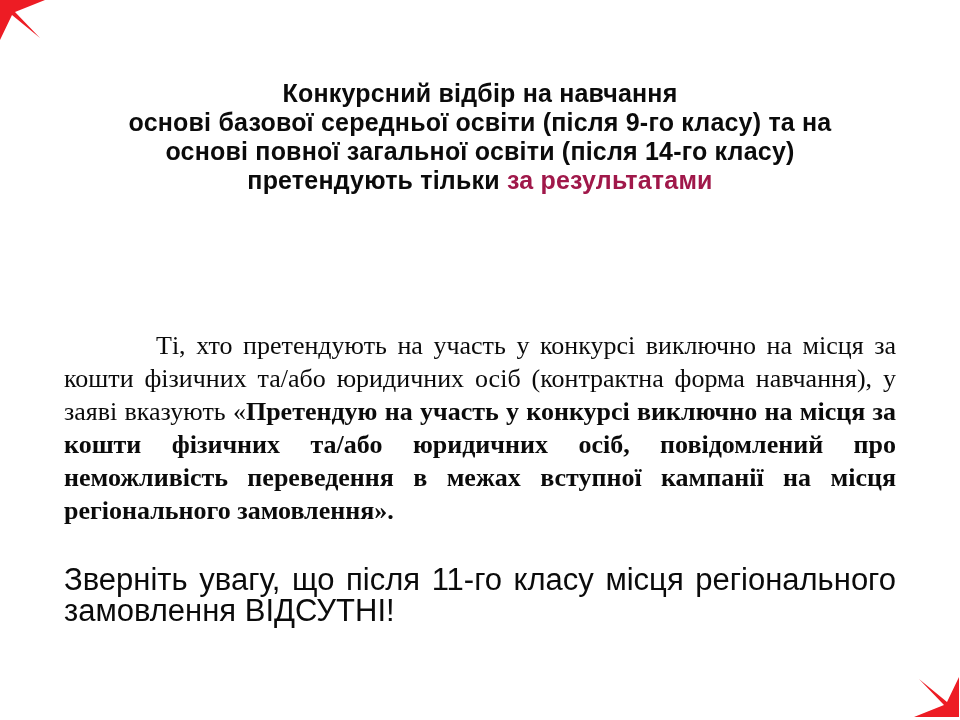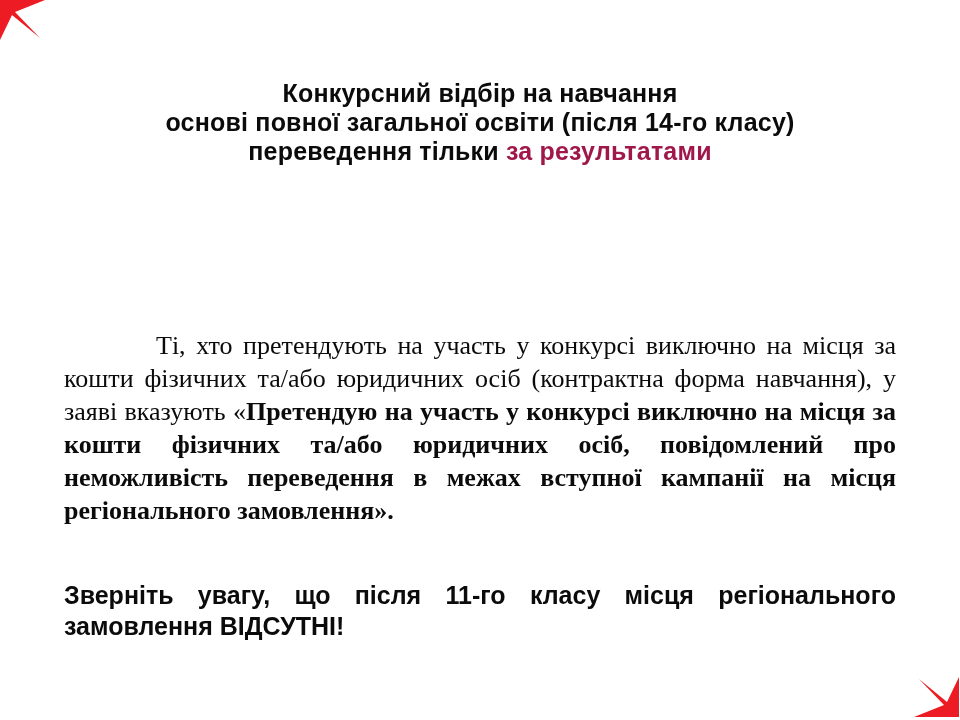--- a/index.html
+++ b/index.html
@@ -59,23 +59,23 @@
     text-align:justify;
     text-align-last:left;
     text-indent:92px;
     color:var(--text);
   }
   .body-par .regular{font-weight:normal;}
   .body-par .bold{font-weight:bold;}
   
   .footer-par{
     position:absolute;
-    top:580px;left:64px;right:64px;
-    font-weight:bold;
-    font-size:25px;
+    top:564px;left:64px;right:64px;
+    font-weight:normal;
+    font-size:31px;
     line-height:31px;
     text-align:justify;
     text-align-last:left;
     color:var(--text);
   }
 </style>
 </head>
 <body>
 
 <div class="slide">
@@ -83,21 +83,22 @@
   <svg class="corner tl" viewBox="0 0 46 42" xmlns="http://www.w3.org/2000/svg" aria-hidden="true">
     <polygon points="0,0 45,0 15,12 40,38 12,15 0,40" fill="currentColor"></polygon>
   </svg>
 
   <svg class="corner br" viewBox="0 0 46 42" xmlns="http://www.w3.org/2000/svg" aria-hidden="true">
     <polygon points="0,0 45,0 15,12 40,38 12,15 0,40" fill="currentColor"></polygon>
   </svg>
 
   <div class="title">
       <div><span class="black">Конкурсний відбір на навчання</span></div>
+      <div><span class="black">основі базової середньої освіти (після 9-го класу) та на</span></div>
       <div><span class="black">основі повної загальної освіти (після 14-го класу)</span></div>
-      <div><span class="black">переведення тільки </span><span class="crimson-underline">за результатами</span></div>
+      <div><span class="black">претендують тільки </span><span class="crimson-underline">за результатами</span></div>
     </div>
 
   <p class="body-par"><span class="regular">Ті, хто претендують на участь у конкурсі виключно на місця за кошти фізичних та/або юридичних осіб (контрактна форма навчання), у заяві вказують «</span><span class="bold">Претендую на участь у конкурсі виключно на місця за кошти фізичних та/або юридичних осіб, повідомлений про неможливість переведення в межах вступної кампанії на місця регіонального замовлення».</span></p>
 
   <p class="footer-par">Зверніть увагу, що після 11-го класу місця регіонального замовлення ВІДСУТНІ!</p>
 
 </div>
 
 </body></html>

